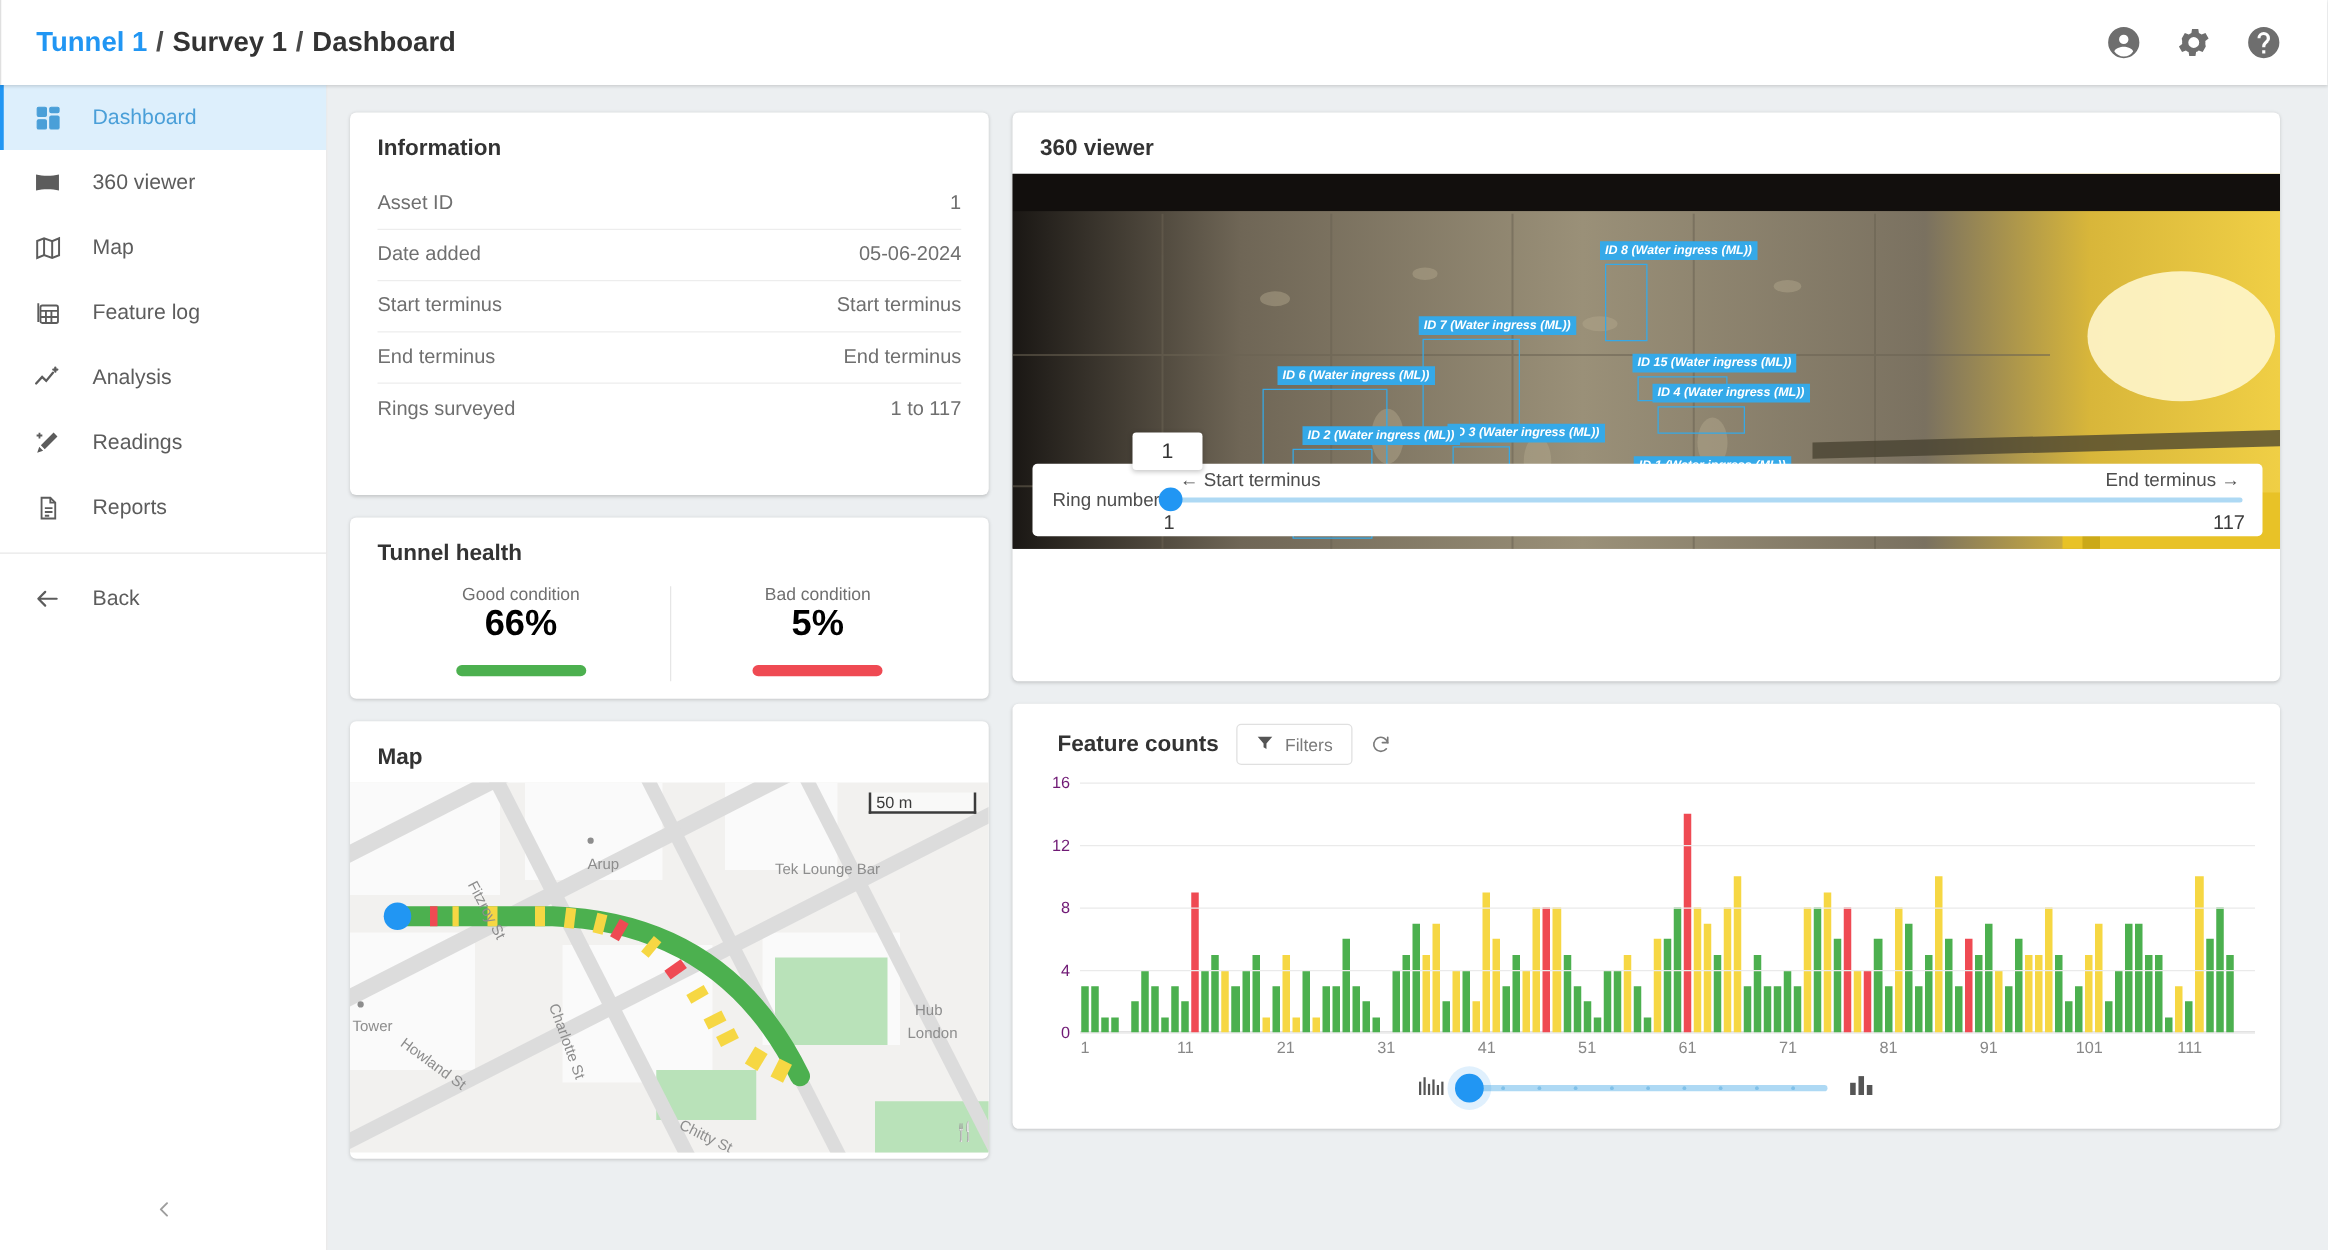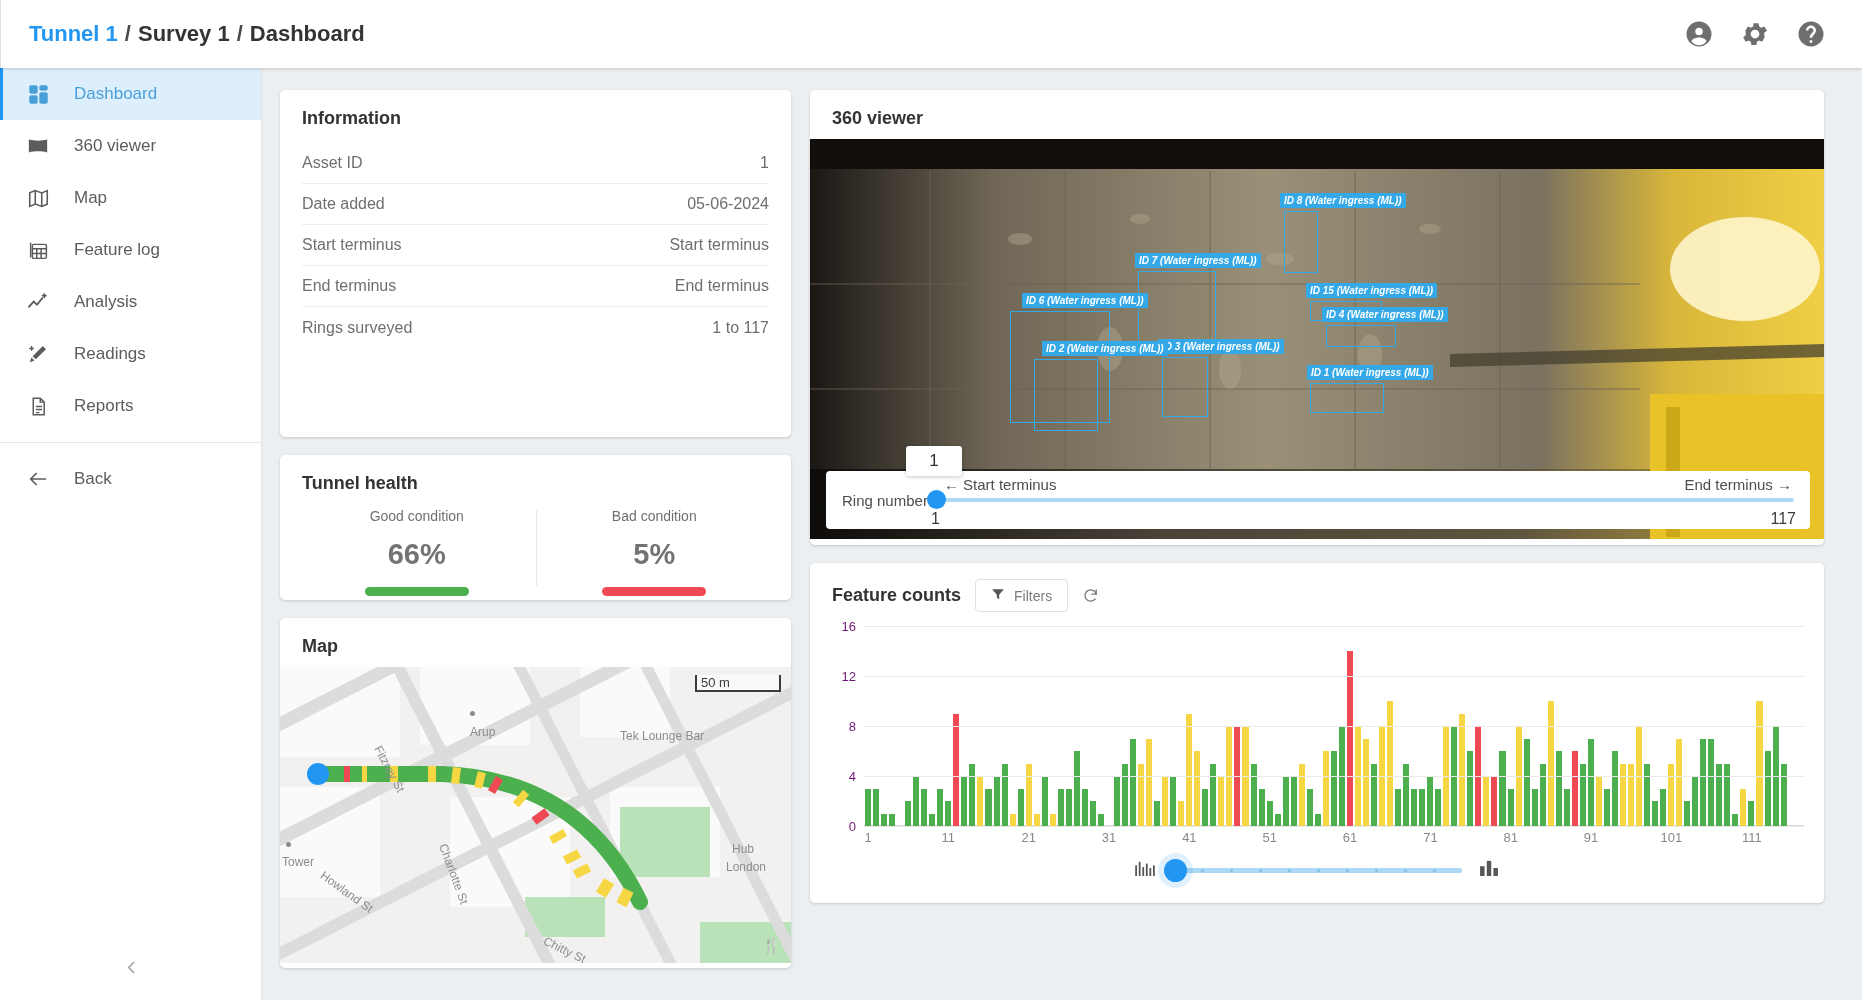--- a/index.html
+++ b/index.html
@@ -49,57 +49,57 @@
 
   
   .content { position: absolute; top: 68px; left: 262px; width: 1600px; height: 932px; padding: 22px 26px 0 18px; }
   .card { background: #fff; border-radius: 5px; box-shadow: 0 1px 3px rgba(0,0,0,.17); }
   .card-title { font-size: 18px; font-weight: bold; color: #333; padding: 18px 22px 0 22px; }
 
   .col-left { position: absolute; left: 18px; top: 22px; width: 511px; }
   .col-right { position: absolute; left: 548px; top: 22px; width: 1014px; }
 
   
-  #information { height: 347px; }
+  #information { height: 306px; }
   .info-rows { padding: 14px 22px 0 22px; }
   .info-row {
     display: flex; justify-content: space-between; align-items: center;
     height: 41px; border-bottom: 1px solid #ededed; font-size: 16px; color: #6f6f6f;
   }
   .info-row .v { color: #6f6f6f; }
 
   
   #tunnel-health { height: 145px; margin-top: 18px; }
   .health-grid { display: flex; padding: 14px 18px 0 18px; }
   .health-col { flex: 1; text-align: center; position: relative; }
   .health-col + .health-col::before {
     content:""; position: absolute; left: 0; top: 2px; width: 1px; height: 76px; background: #e6e6e6;
   }
   .health-label { font-size: 14px; color: #6f6f6f; }
-  .health-val { font-size: 29px; font-weight: bold; color: #737373; margin-top: 14px; }
+  .health-val { font-size: 29px; font-weight: bold; color: #000000; margin-top: 0; }
   .health-bar { width: 104px; height: 9px; border-radius: 5px; margin: 16px auto 0; }
 
   
   #map-card { height: 350px; margin-top: 18px; overflow: hidden; }
   .map-canvas { position: relative; height: 296px; margin: 10px 0 0 0; background: #f2f1ef; overflow: hidden; }
   .road { position: absolute; background: #dcdcdc; transform-origin: 0 0; }
   .bldg { position: absolute; background: #fafafa; }
   .park { position: absolute; background: #b9e2b9; }
   .maplabel { position: absolute; color: #8d8d8d; font-size: 12px; white-space: nowrap; }
   .poi-dot { position: absolute; width: 5px; height: 5px; border-radius: 50%; background: #8d8d8d; }
   .scalebar {
     position: absolute; right: 10px; top: 8px; border: 2px solid #3b3b3b; border-top: none;
     width: 86px; height: 17px; color: #3b3b3b; font-size: 13px; text-align: left; padding-left: 4px; background: rgba(255,255,255,.55);
   }
   .start-node { position: absolute; width: 22px; height: 22px; border-radius: 50%; background: #2196f3; }
 
   
   #viewer-card { height: 455px; }
   .viewer-stage {
-    position: relative; height: 400px; margin-top: 10px; overflow: hidden;
+    position: relative; height: 300px; margin-top: 10px; overflow: hidden;
     background: linear-gradient(90deg,#141210 0%,#2a2622 6%,#6d6354 18%,#8e8472 40%,#9b917c 58%,#7c725f 72%,#c9a63a 84%,#e8c93f 100%);
   }
   .tunnel-tex { position: absolute; inset: 0; }
   .annot {
     position: absolute; background: #35a9e8; color: #fff; font-size: 10px; font-weight: bold;
     padding: 2px 4px; white-space: nowrap; font-style: italic;
   }
   .annot-box { position: absolute; border: 1.5px solid #35a9e8; }
   .ring-panel {
     position: absolute; left: 16px; right: 14px; bottom: 10px; height: 58px;
@@ -113,21 +113,21 @@
     border-radius: 3px; box-shadow: 0 1px 4px rgba(0,0,0,.22); display: flex;
     align-items: center; justify-content: center; font-size: 17px; color: #333;
   }
   .ring-minval { position: absolute; left: -5px; top: 12px; font-size: 16px; color: #3c3c3c; }
   .ring-maxval { position: absolute; right: -2px; top: 12px; font-size: 16px; color: #3c3c3c; }
   .ring-start { position: absolute; left: 8px; top: -22px; font-size: 15px; color: #4d4d4d; }
   .ring-end { position: absolute; right: 2px; top: -22px; font-size: 15px; color: #4d4d4d; }
 
   
   #feature-card { height: 340px; margin-top: 18px; position: relative; }
-  .fc-head { display: flex; align-items: center; gap: 14px; padding: 16px 22px 0 22px; }
+  .fc-head { display: flex; align-items: center; gap: 14px; padding: 16px 22px 0 36px; }
   .fc-title { font-size: 18px; font-weight: bold; color: #333; }
   .filters-btn {
     display: flex; align-items: center; gap: 9px; border: 1px solid #e0e0e0; border-radius: 4px;
     padding: 7px 15px; font-size: 14px; color: #7a7a7a; cursor: pointer; background: #fff;
   }
   .refresh-btn { color: #7a7a7a; cursor: pointer; display: flex; }
   .chart-wrap { position: relative; height: 200px; margin: 14px 20px 0 20px; }
   .y-lab { position: absolute; left: 0; font-size: 13px; color: #701a75; width: 26px; text-align: right; transform: translateY(-50%); }
   .gridline { position: absolute; left: 34px; right: 0; height: 1px; background: #eaeaea; }
   .plot { position: absolute; left: 34px; right: 0; top: 0; bottom: 0; display: flex; align-items: flex-end; gap: 0; }

